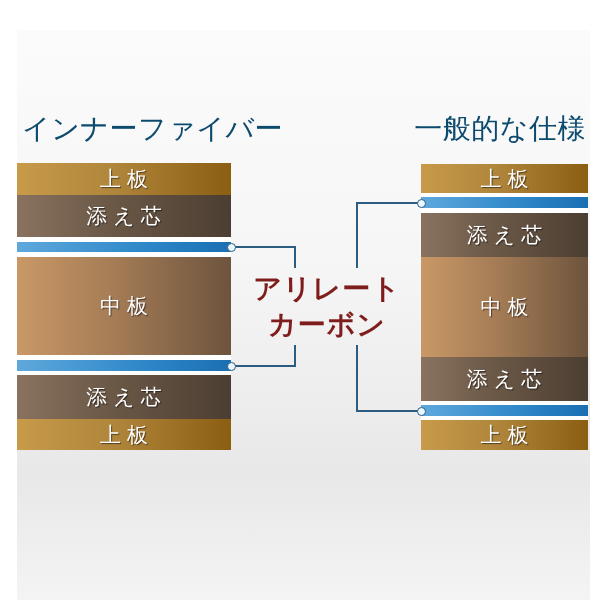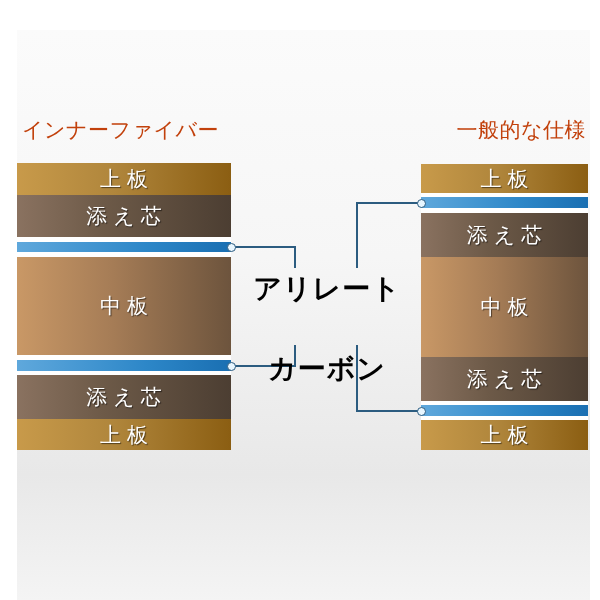--- a/index.html
+++ b/index.html
@@ -5,21 +5,21 @@
   * { box-sizing: border-box; margin: 0; padding: 0; }
   html, body { width: 600px; height: 600px; background: #ffffff; overflow: hidden; }
   body { position: relative; font-family: "DejaVu Sans", "Liberation Sans", sans-serif; }
 
   .panel {
     position: absolute; left: 17px; top: 30px; width: 573px; height: 570px;
     background: linear-gradient(to bottom, #fbfbfb 0%, #f6f6f6 40%, #e8e8e8 78%, #f4f4f4 100%);
   }
 
   .heading {
-    position: absolute; top: 116px; font-size: 21px; color: #c2410c; letter-spacing: 0.5px;
+    position: absolute; top: 110px; font-size: 28px; color: #0c4a6e; letter-spacing: 0.5px;
     white-space: nowrap;
   }
   .heading.left { left: 22px; }
   .heading.right { right: 14px; }
 
   .stack { position: absolute; }
   .stack.left { left: 17px; top: 163px; width: 214px; height: 287px; }
   .stack.right { left: 421px; top: 164px; width: 167px; height: 286px; }
 
   .layer {
@@ -40,21 +40,21 @@
   }
 
   .connector { position: absolute; background: #2c5c80; }
   .dot {
     position: absolute; width: 9px; height: 9px; border-radius: 50%;
     background: #e8f6ff; border: 1.5px solid #2c5c80;
   }
 
   .center-label {
     position: absolute; left: 237px; width: 180px; text-align: center;
-    color: #000000; font-size: 28px; letter-spacing: 1px; font-weight: bold;
+    color: #7f1d1d; font-size: 28px; letter-spacing: 1px; font-weight: bold;
   }
 </style>
 </head>
 <body>
 
 <div class="panel"></div>
 
 <div class="heading left">インナーファイバー</div>
 <div class="heading right">一般的な仕様</div>
 
@@ -117,13 +117,13 @@
 
 <div class="connector" style="left:356px;top:345px;width:2px;height:67px;"></div>
 <div class="connector" style="left:356px;top:410px;width:65px;height:2px;"></div>
 
 <div class="dot" style="left:227px;top:243px;"></div>
 <div class="dot" style="left:227px;top:362px;"></div>
 <div class="dot" style="left:417px;top:199px;"></div>
 <div class="dot" style="left:417px;top:407px;"></div>
 
 <div class="center-label" style="top:270px;">アリレート</div>
-<div class="center-label" style="top:306px;margin-top:44px;">カーボン</div>
+<div class="center-label" style="top:306px;">カーボン</div>
 
 </body></html>

